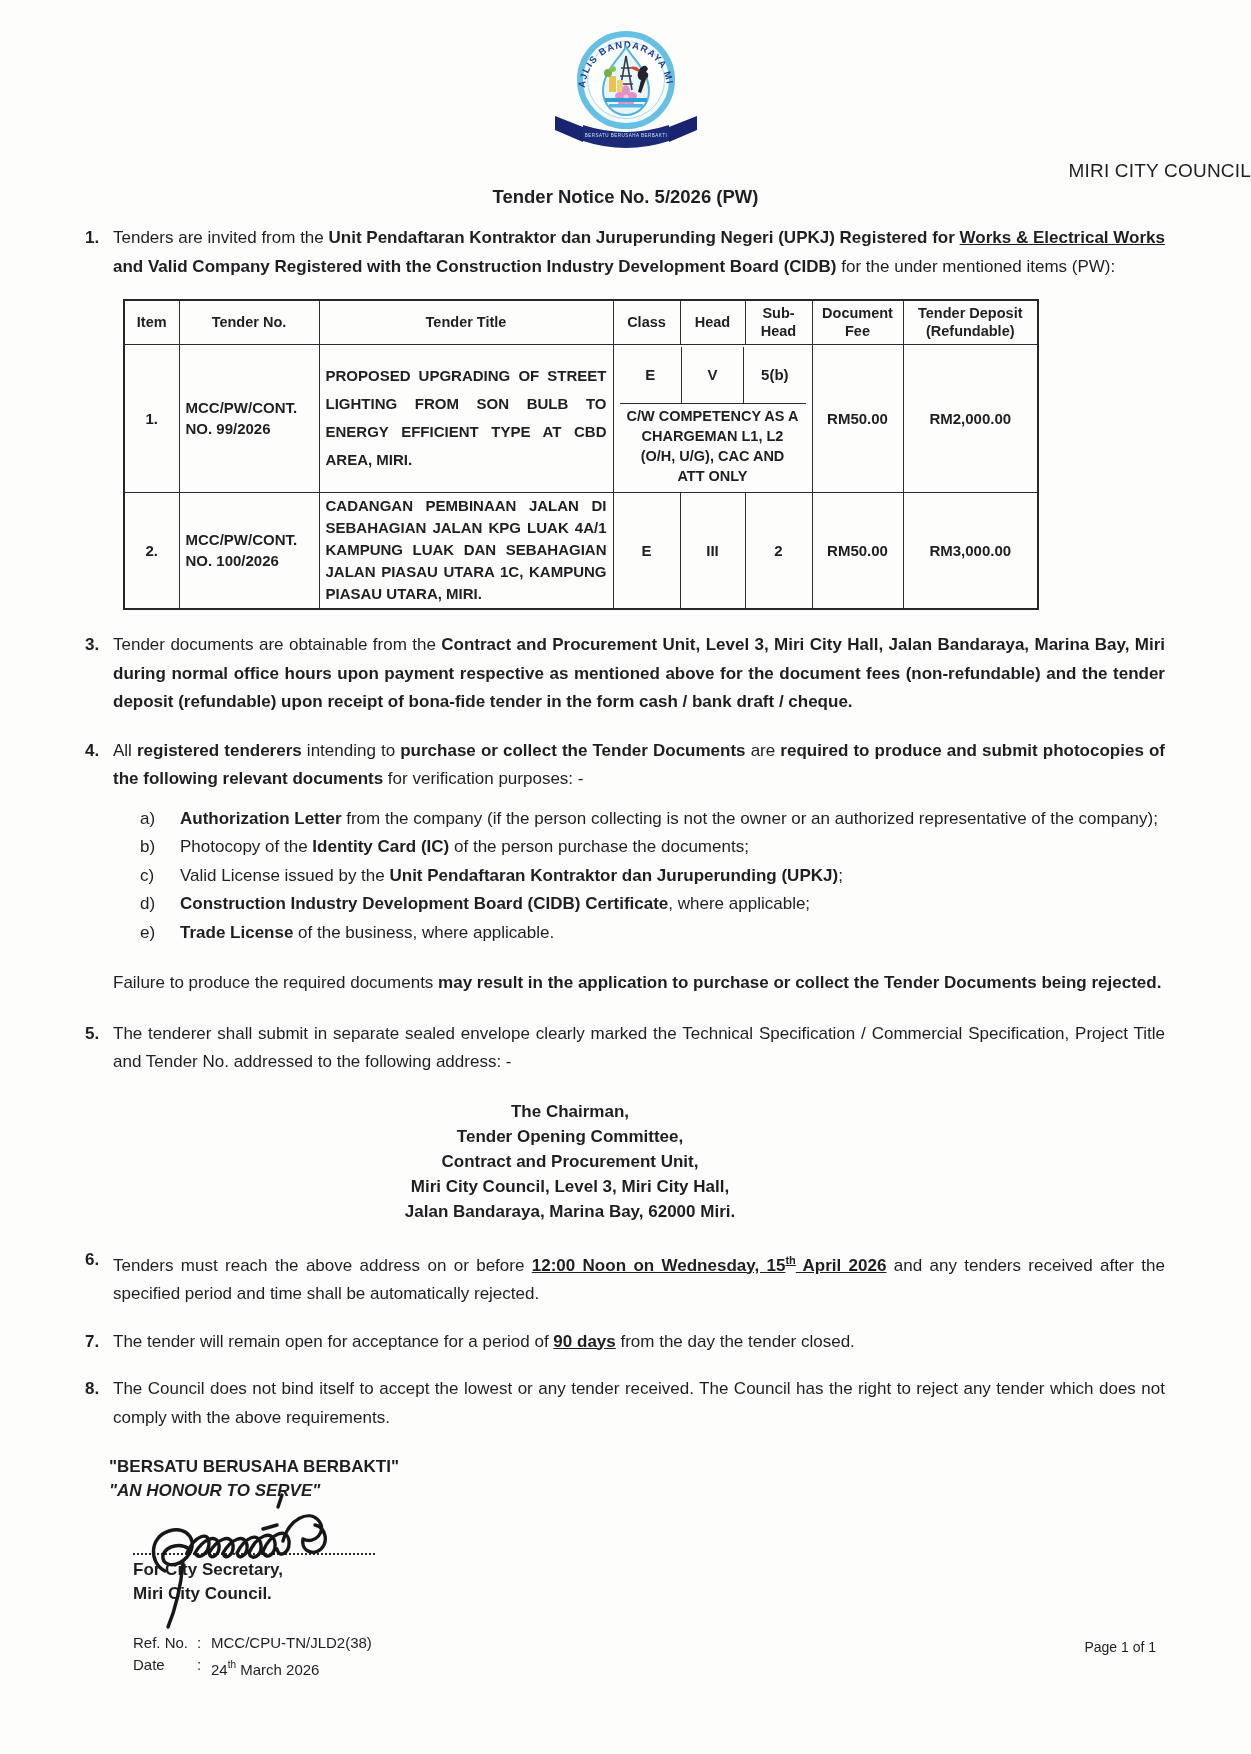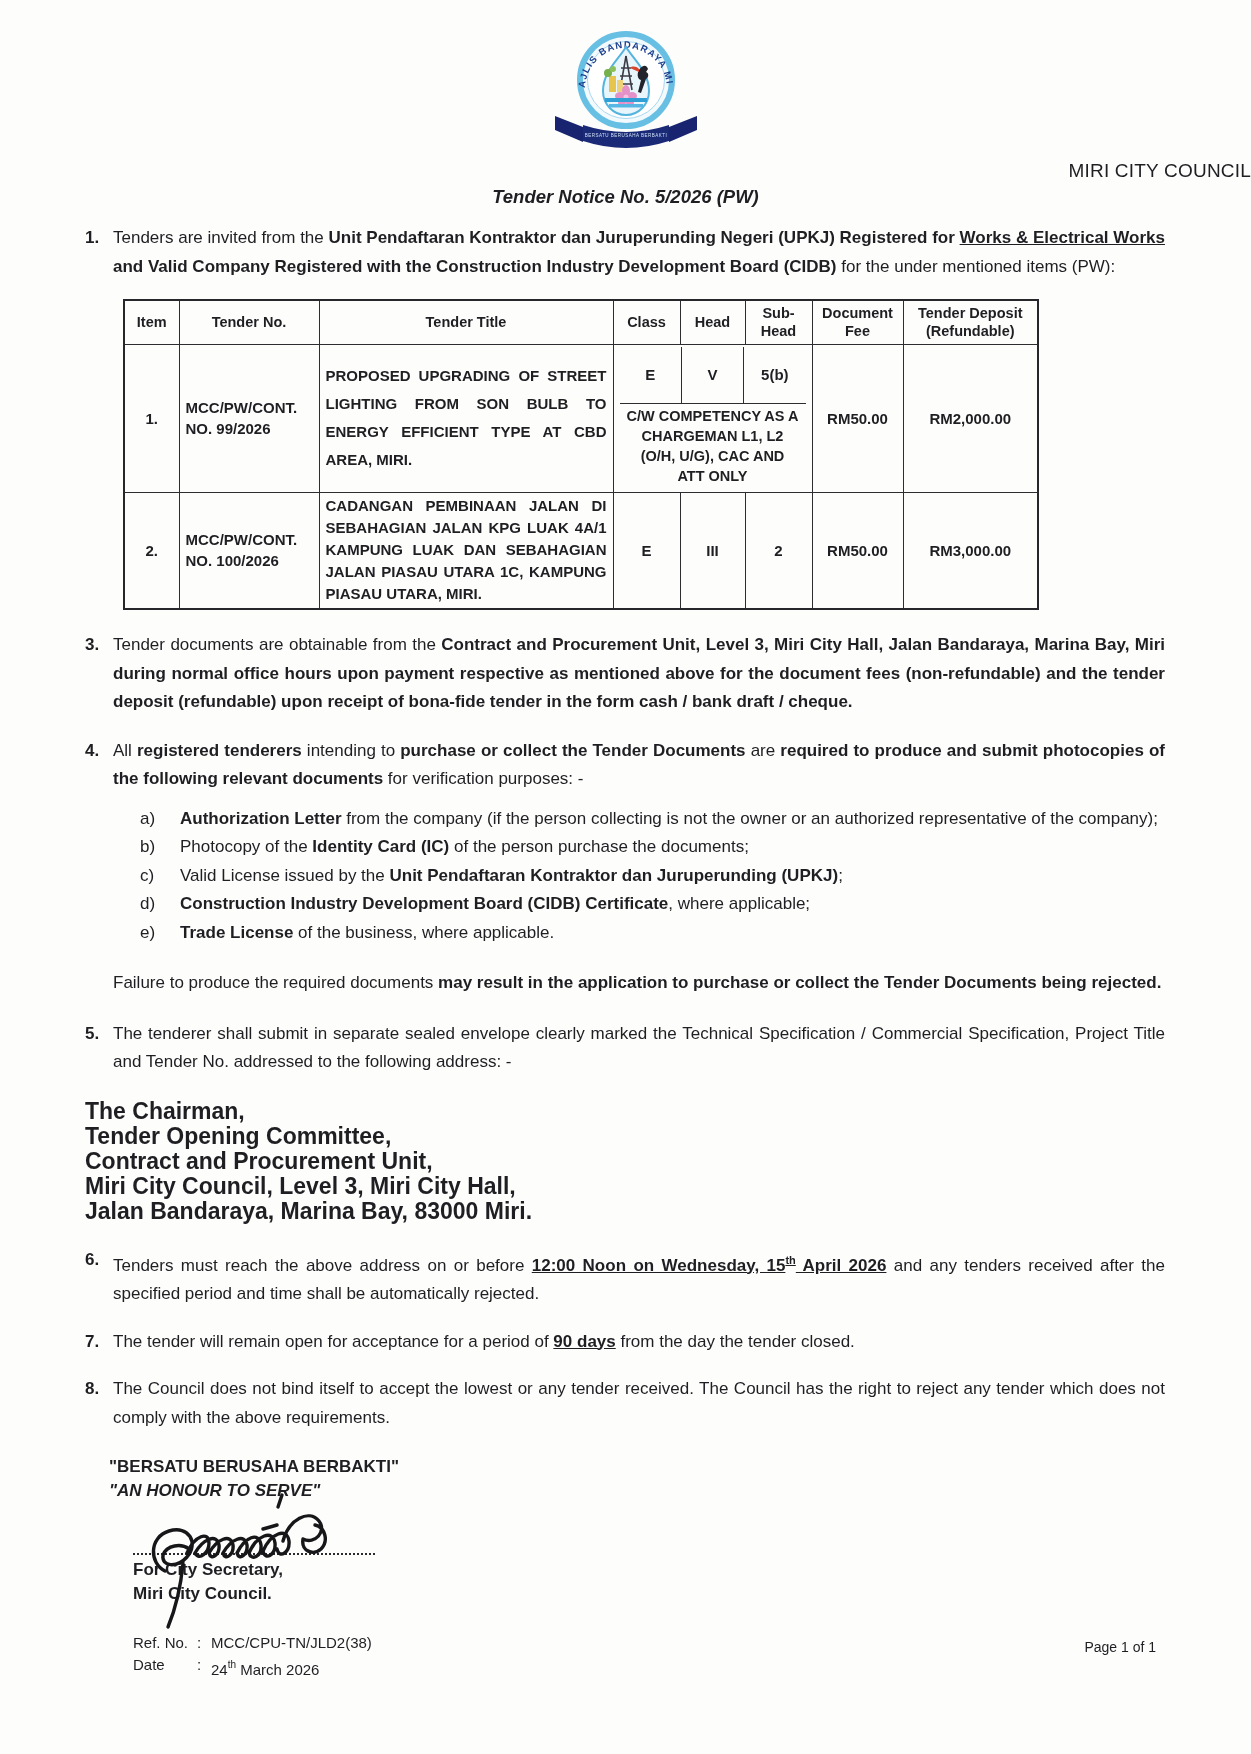--- a/index.html
+++ b/index.html
@@ -14,21 +14,21 @@
     box-sizing:border-box;
     padding-top:30px;
   }
   .b{font-weight:700;}
   .u{text-decoration:underline;}
   .i{font-style:italic;}
   .sup{font-size:11px;vertical-align:7px;}
   
   .logo-wrap{width:210px;margin:0 auto;text-align:center;}
   .org-name{ text-align:right; font-weight:400; font-size:19px; letter-spacing:.2px; margin-top:2px;}
-  .notice-title{ text-align:center; font-weight:700; font-size:18.5px; margin-top:4px;font-style:italic;}
+  .notice-title{ text-align:center; font-weight:700; font-size:18.5px; margin-top:4px;}
   
   .content{margin:0 86px 0 85px;}
   .para{position:relative; padding-left:28px; font-size:17px; line-height:28.5px; text-align:justify;}
   .para .num{position:absolute; left:0; top:0; font-weight:700;}
   .p1{margin-top:16px;}
   .p3{margin-top:21px;}
   .p4{margin-top:20px;}
   .p5{margin-top:22px;}
   .p6{margin-top:22px;}
   .p7{margin-top:19px;}
@@ -49,21 +49,21 @@
   .chs-top{display:flex; height:56px; border-bottom:1.4px solid #2c2c31;}
   .chs-top > div{flex:1 1 0; display:flex; align-items:center; justify-content:center; font-size:15px; font-weight:700;}
   .chs-top > div + div{border-left:1.4px solid #2c2c31;}
   .chs-note{font-size:14.5px; line-height:20px; text-align:center; padding:2px 6px 4px; font-weight:700;}
   
   .sub-list{margin-top:11px;}
   .sub{position:relative; padding-left:95px; font-size:17px; line-height:28.5px; text-align:left;}
   .sub .letter{position:absolute; left:55px; top:0;}
   .failure{margin-top:22px; padding-left:28px; font-size:17px; line-height:28.5px; text-align:justify;}
   
-  .address{margin-top:22px; margin-right:110px; font-weight:700; font-size:23px; line-height:25px;}
+  .address{margin-top:22px; margin-right:110px; text-align:center; font-weight:700; font-size:17px; line-height:25px;}
   
   .motto{margin-top:23px; padding-left:24px; font-weight:700; font-size:17px; line-height:24px;}
   
   .sig-block{position:relative; margin-top:50px; padding-left:48px; font-size:17px;}
   .sig-line{width:242px; border-bottom:2.5px dotted #2a2a2e; height:0; margin-bottom:3px;}
   .sig-name{font-weight:700; line-height:24px;}
   .sig-title{font-weight:700; line-height:24px;}
   .sig-svg{position:absolute; left:52px; top:-74px; pointer-events:none;}
   
   .footer{margin:26px 95px 0 133px; display:flex; justify-content:space-between; align-items:flex-start; font-size:15px; line-height:22px;}
@@ -217,21 +217,21 @@
     <div class="para p5">
       <span class="num">5.</span>
       <span>The tenderer shall submit in separate sealed envelope clearly marked the Technical Specification / Commercial Specification, Project Title and Tender No. addressed to the following address: -</span>
     </div>
 
     <div class="address">
       <div>The Chairman,</div>
       <div>Tender Opening Committee,</div>
       <div>Contract and Procurement Unit,</div>
       <div>Miri City Council, Level 3, Miri City Hall,</div>
-      <div>Jalan Bandaraya, Marina Bay, 83000 Miri.</div>
+      <div>Jalan Bandaraya, Marina Bay, 62000 Miri.</div>
     </div>
 
     <div class="para p6">
       <span class="num">6.</span>
       <span>Tenders must reach the above address on or before </span><span class="b u">12:00 Noon on Wednesday, 15</span><span class="b u sup">th</span><span class="b u"> April 2026</span><span> and any tenders received after the specified period and time shall be automatically rejected.</span>
     </div>
 
     <div class="para p7">
       <span class="num">7.</span>
       <span>The tender will remain open for acceptance for a period of </span><span class="b u">90 days</span><span> from the day the tender closed.</span>

